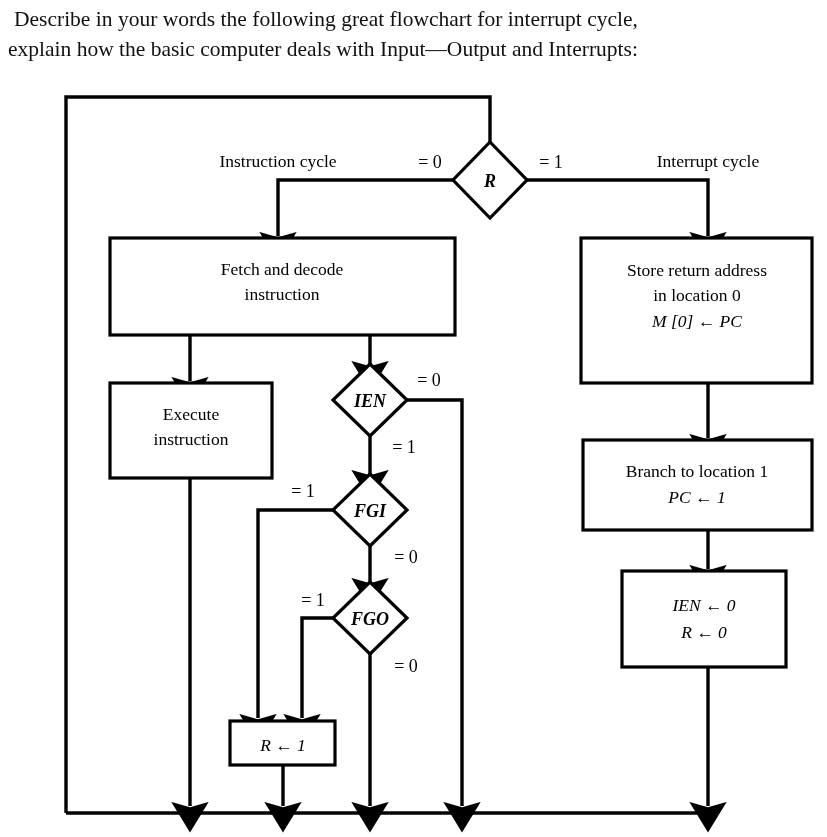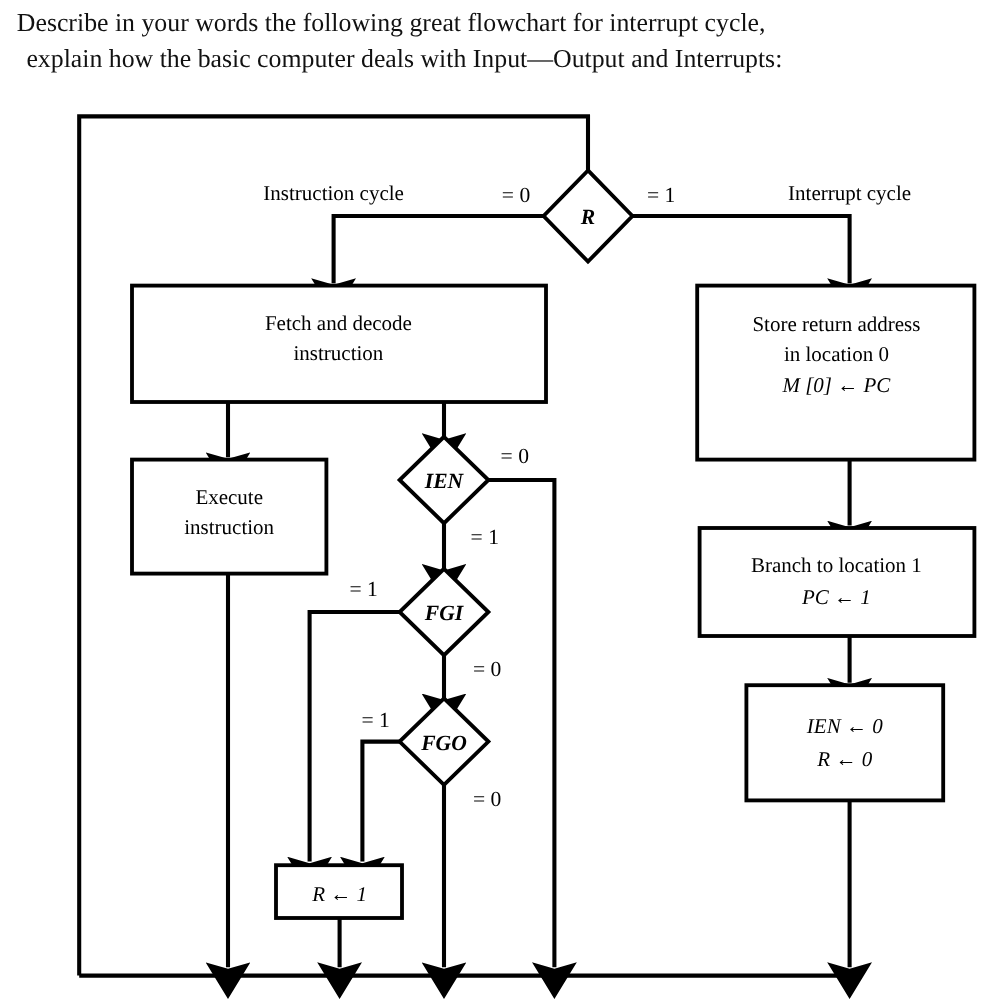--- a/index.html
+++ b/index.html
@@ -29,21 +29,21 @@
     padding-top: 4px;
   }
   .prompt-line {
     font-family: "Liberation Serif", "DejaVu Serif", serif;
     font-size: 21.5px;
     line-height: 30px;
     color: #111111;
     white-space: pre;
   }
   .prompt-line.l1 { padding-left: 14px; }
-  .prompt-line.l2 { padding-left: 22px; }
+  .prompt-line.l2 { padding-left: 8px; }
   #flow-wrap {
     position: absolute;
     left: 0;
     top: 68px;
     width: 827px;
     height: 769px;
   }
   svg.flow {
     display: block;
   }

